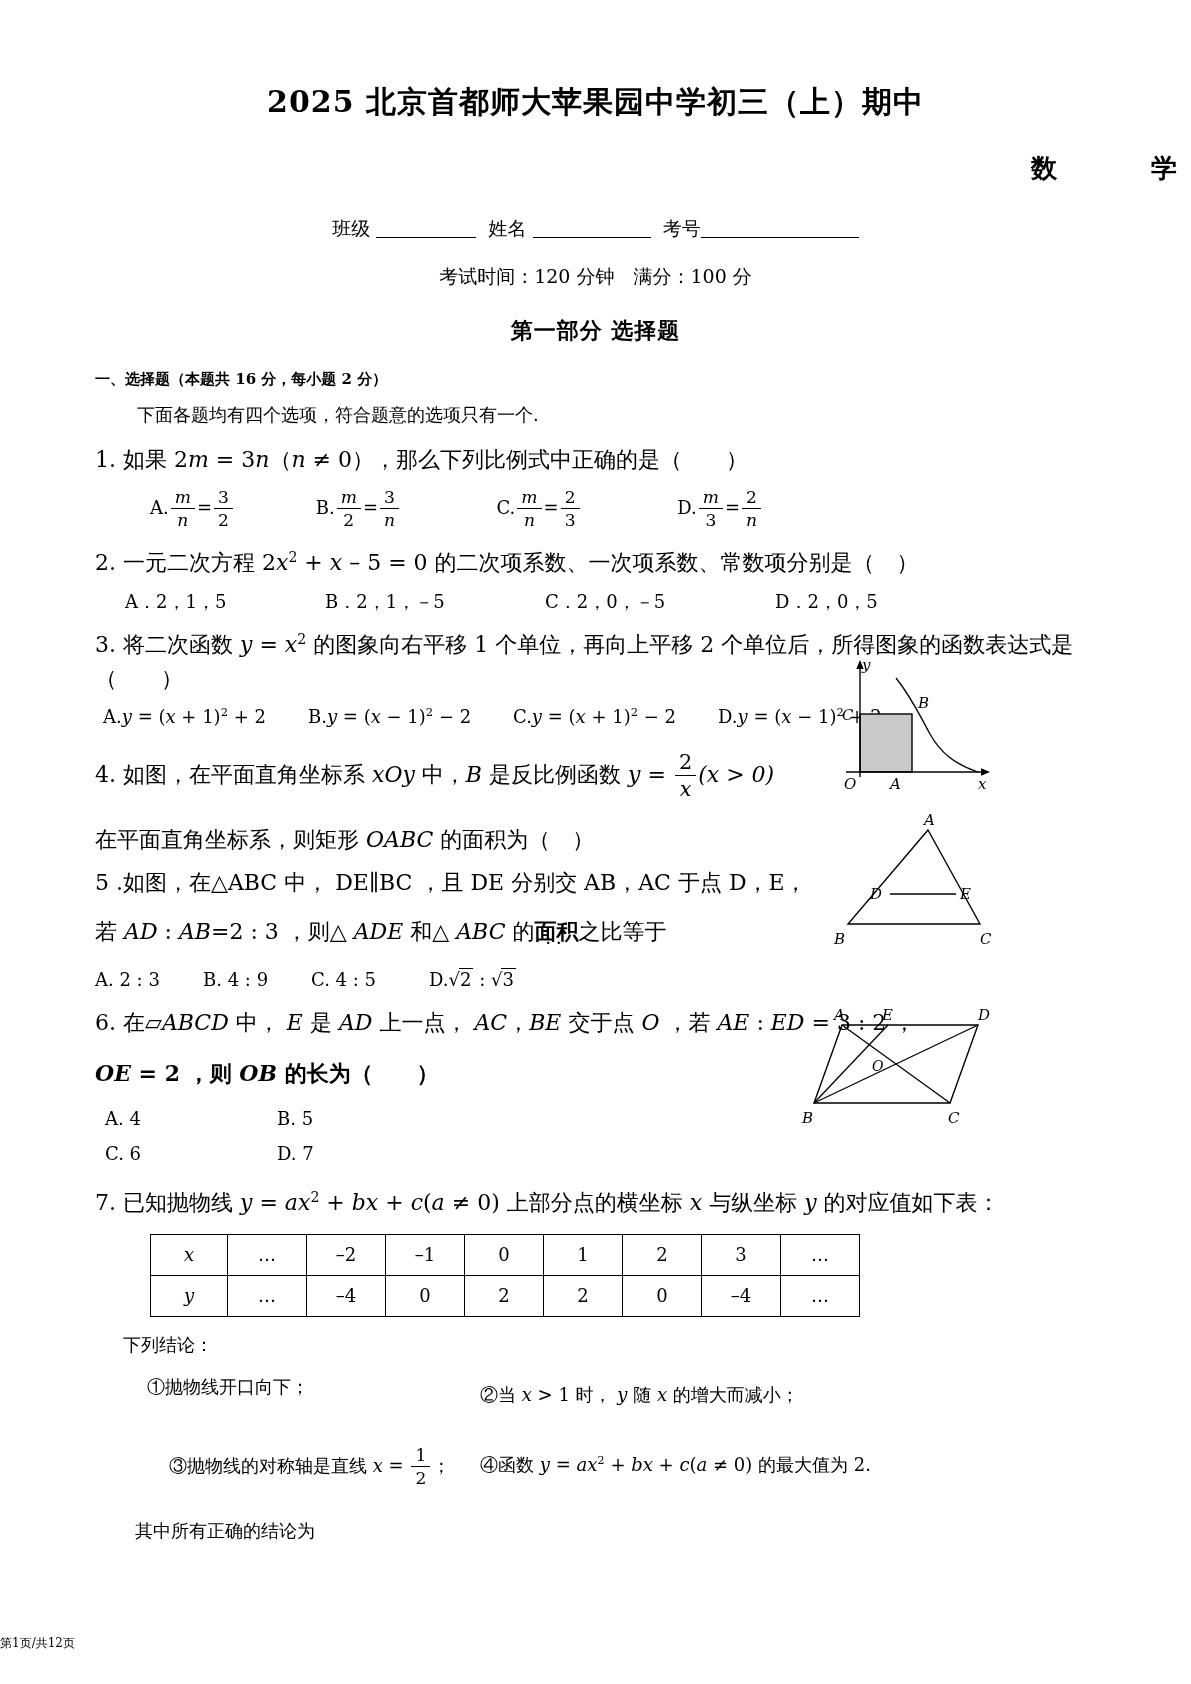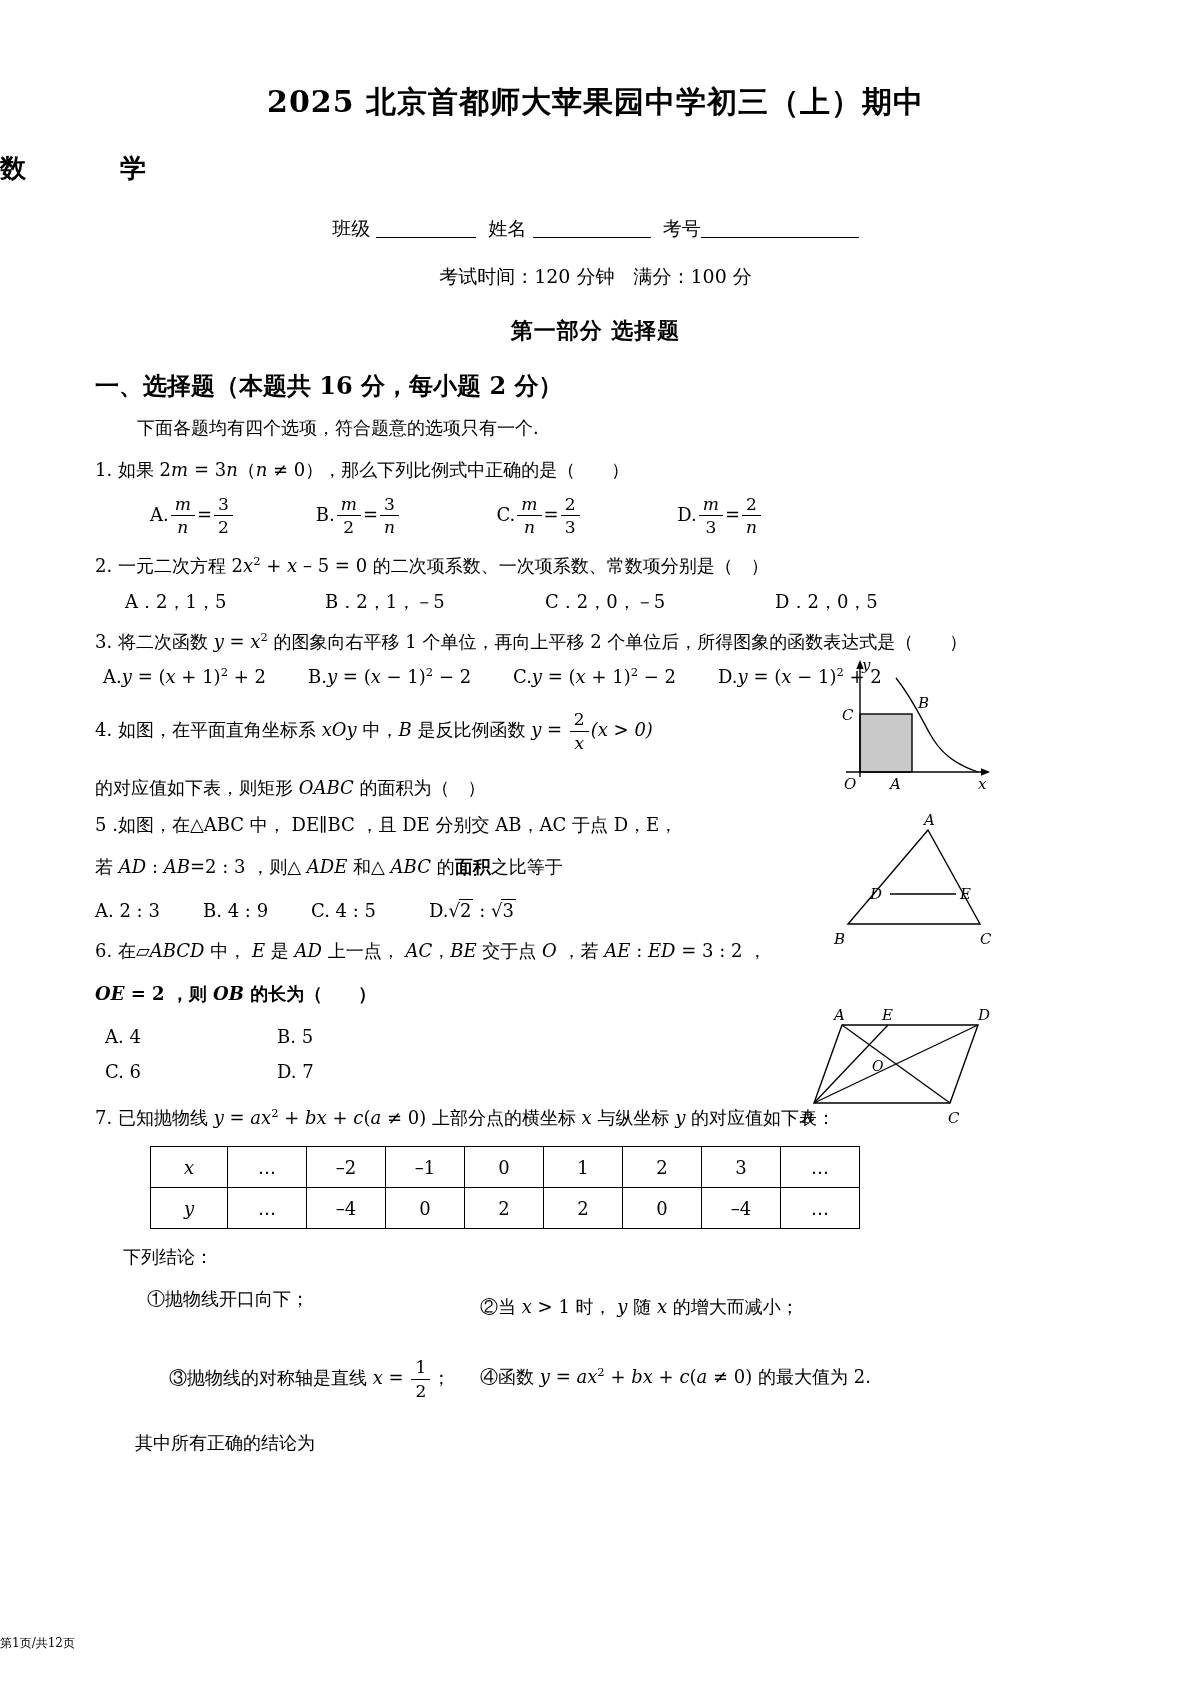--- a/index.html
+++ b/index.html
@@ -11,36 +11,36 @@
   }
   .page{position:relative;width:1191px;height:1684px;overflow:hidden;}
 
   
   .title{
     text-align:center;font-size:30px;font-weight:bold;
     letter-spacing:1px;margin:0;padding-top:82px;
     font-family:"DejaVu Serif","Liberation Serif",serif;
   }
   .subject{
-    text-align:left;font-size:26px;font-weight:bold;margin-top:28px;
+    text-align:right;font-size:26px;font-weight:bold;margin-top:28px;
     letter-spacing:14px;
   }
   .idline{
     text-align:center;font-size:19px;margin-top:30px;
   }
   .idline .blank{display:inline-block;border-bottom:1.3px solid #000;vertical-align:-3px;}
   .b1{width:100px}.b2{width:118px}.b3{width:158px}
   .examinfo{text-align:center;font-size:19px;margin-top:22px;}
   .parttitle{text-align:center;font-size:22px;font-weight:bold;margin-top:26px;letter-spacing:1px;}
 
   
   .content{position:relative;padding:0 95px 0 95px;margin-top:24px;}
-  .sec-head{font-size:24px;font-weight:bold;margin-bottom:14px;}
+  .sec-head{font-size:15px;font-weight:bold;margin-bottom:14px;}
   .indent{font-size:18px;margin-left:42px;margin-bottom:16px;}
-  .q{font-size:18px;line-height:1.55;margin-bottom:9px;position:relative;}
+  .q{font-size:22px;line-height:1.55;margin-bottom:9px;position:relative;}
   .q2{margin-top:14px;}
   .opts{font-size:18px;margin:10px 0 12px 0;}
   .opt{display:inline-block;}
   .dotted{border-bottom:none;position:relative;}
   .dotted:after{content:"··";position:absolute;left:50%;transform:translateX(-50%);bottom:-9px;font-size:13px;letter-spacing:6px;}
   i,.it{font-style:italic;font-family:"DejaVu Serif","Liberation Serif",serif;}
   sup{font-size:0.64em;vertical-align:super;line-height:0;}
 
   
   .frac{display:inline-block;vertical-align:middle;text-align:center;font-size:0.95em;margin:0 2px;}
@@ -126,21 +126,21 @@
       <span>3. 将二次函数 </span><i>y</i><span> = </span><i>x</i><sup>2</sup><span> 的图象向右平移 1 个单位，再向上平移 2 个单位后，所得图象的函数表达式是（　　）</span>
     </div>
     <div class="opts" style="margin-left:8px;">
       <span class="opt" style="width:205px"><span>A.</span><i>y</i><span> = (</span><i>x</i><span> + 1)</span><sup>2</sup><span> + 2</span></span><span class="opt" style="width:205px"><span>B.</span><i>y</i><span> = (</span><i>x</i><span> − 1)</span><sup>2</sup><span> − 2</span></span><span class="opt" style="width:205px"><span>C.</span><i>y</i><span> = (</span><i>x</i><span> + 1)</span><sup>2</sup><span> − 2</span></span><span class="opt"><span>D.</span><i>y</i><span> = (</span><i>x</i><span> − 1)</span><sup>2</sup><span> + 2</span></span>
     </div>
 
     <div class="q" style="margin-top:22px;">
       <span>4. 如图，在平面直角坐标系 </span><i>xOy</i><span> 中，</span><i>B</i><span> 是反比例函数 </span><i>y</i><span> = </span><span class="frac"><span class="num">2</span><span class="den"><i>x</i></span></span><i>(x &gt; 0)</i>
     </div>
     <div class="q" style="margin-top:20px;">
-      <span>的对应值如下表，则矩形 </span><i>OABC</i><span> 的面积为（　）</span>
+      <span>在平面直角坐标系，则矩形 </span><i>OABC</i><span> 的面积为（　）</span>
     </div>
 
     <div class="q">
       <span>5 .如图，在△ABC 中， DE∥BC ，且 DE 分别交 AB，AC 于点 D，E，</span>
     </div>
     <div class="q" style="margin-top:14px;">
       <span>若 </span><i>AD</i><span> : </span><i>AB</i><span>=2 : 3 ，则△ </span><i>ADE</i><span> 和△ </span><i>ABC</i><span> 的</span><b class="dotted">面积</b><span>之比等于</span>
     </div>
     <div class="opts" style="margin-top:18px;">
       <span class="opt" style="width:108px">A. 2 : 3</span><span class="opt" style="width:108px">B. 4 : 9</span><span class="opt" style="width:118px">C. 4 : 5</span><span class="opt"><span>D.</span><span class="radical">√<span class="sqrt">2</span></span><span> : </span><span class="radical">√<span class="sqrt">3</span></span></span>

